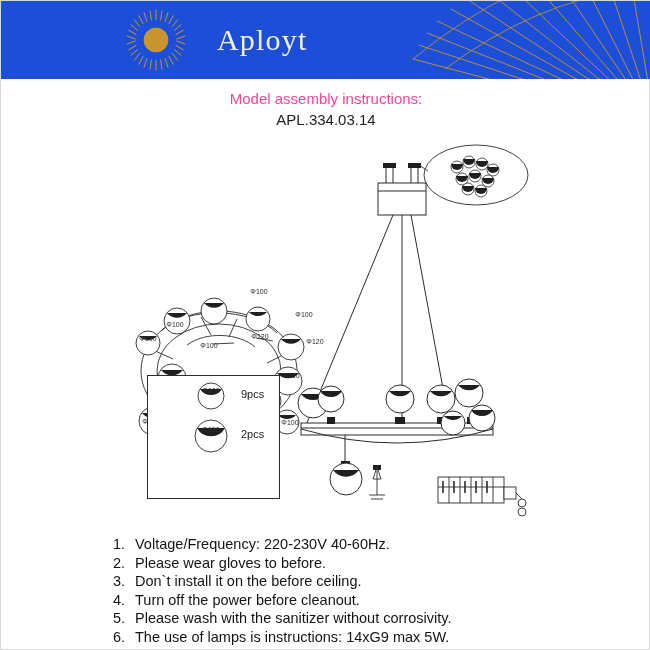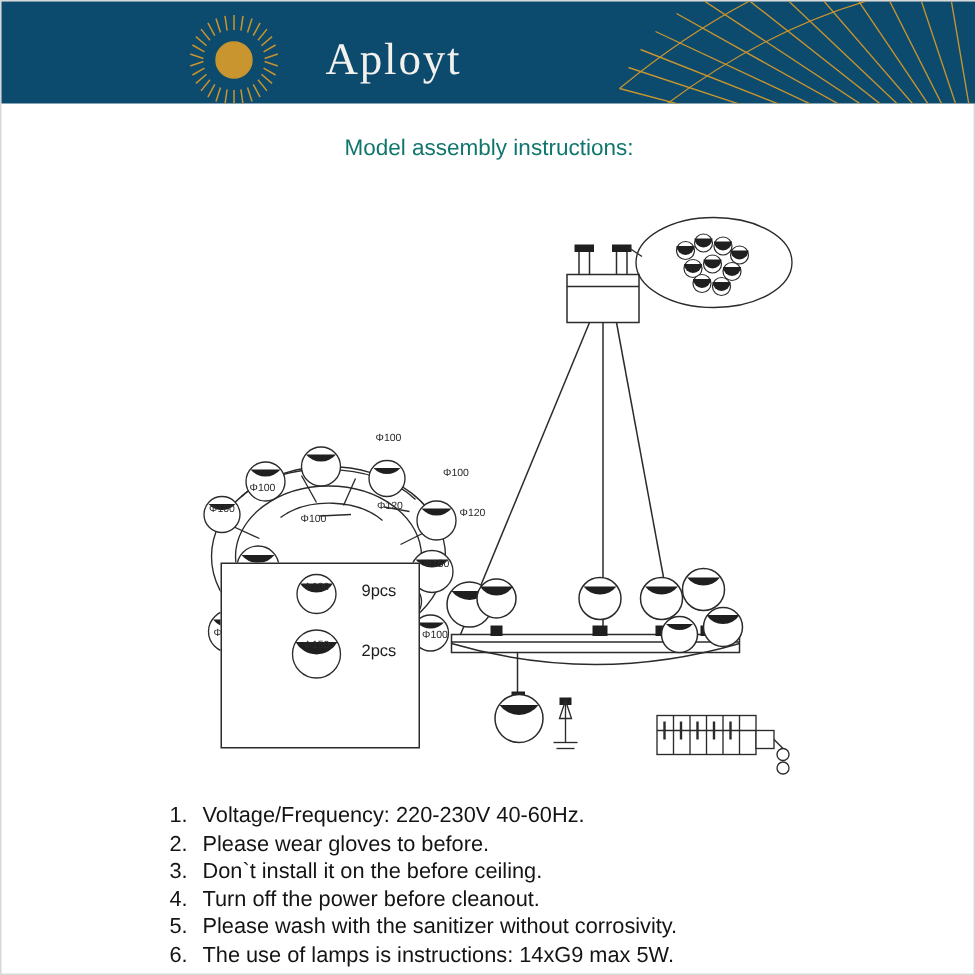--- a/index.html
+++ b/index.html
@@ -20,22 +20,22 @@
     height: 650px;
     box-sizing: border-box;
     border: 1px solid #d8d8d8;
     background: #ffffff;
   }
 
   
   .banner {
     position: relative;
     width: 650px;
-    height: 68px;
-    background: #0c4a6e;
+    height: 78px;
+    background: #1d4ed8;
     overflow: hidden;
   }
   .banner-brand {
     position: absolute;
     left: 216px;
     top: 22px;
     font-family: "Liberation Serif", serif;
     font-size: 30px;
     letter-spacing: 1.2px;
     color: #f3f1ee;
@@ -59,21 +59,21 @@
   
   .title-block {
     position: absolute;
     left: 0;
     top: 88px;
     width: 650px;
     text-align: center;
   }
   .title-line1 {
     font-size: 15px;
-    color: #0f766e;
+    color: #ec4899;
     line-height: 20px;
   }
   .title-line2 {
     font-size: 15px;
     color: #1d1d1d;
     line-height: 22px;
   }
 
   
   .drawing {
@@ -198,20 +198,21 @@
         <line x1="250" y1="176" x2="196" y2="14"></line>
         <line x1="250" y1="176" x2="222" y2="11"></line>
         <path d="M 8 112 Q 110 28 222 11" stroke-width="0.8"></path>
         <path d="M 40 122 Q 128 56 226 42" stroke-width="0.8"></path>
       </g>
     </svg>
   </div>
 
   <div class="title-block">
     <div class="title-line1">Model assembly instructions:</div>
+    <div class="title-line2">APL.334.03.14</div>
   </div>
 
   <div class="drawing">
     <svg width="650" height="400" viewBox="0 0 650 400">
 
       <g stroke="#2b2b2b" fill="none" stroke-width="0.9">
 
         <ellipse cx="218" cy="240" rx="78" ry="60"></ellipse>
         <ellipse cx="218" cy="240" rx="62" ry="47"></ellipse>
         <path d="M 160 200 C 185 175 250 176 276 202"></path>

